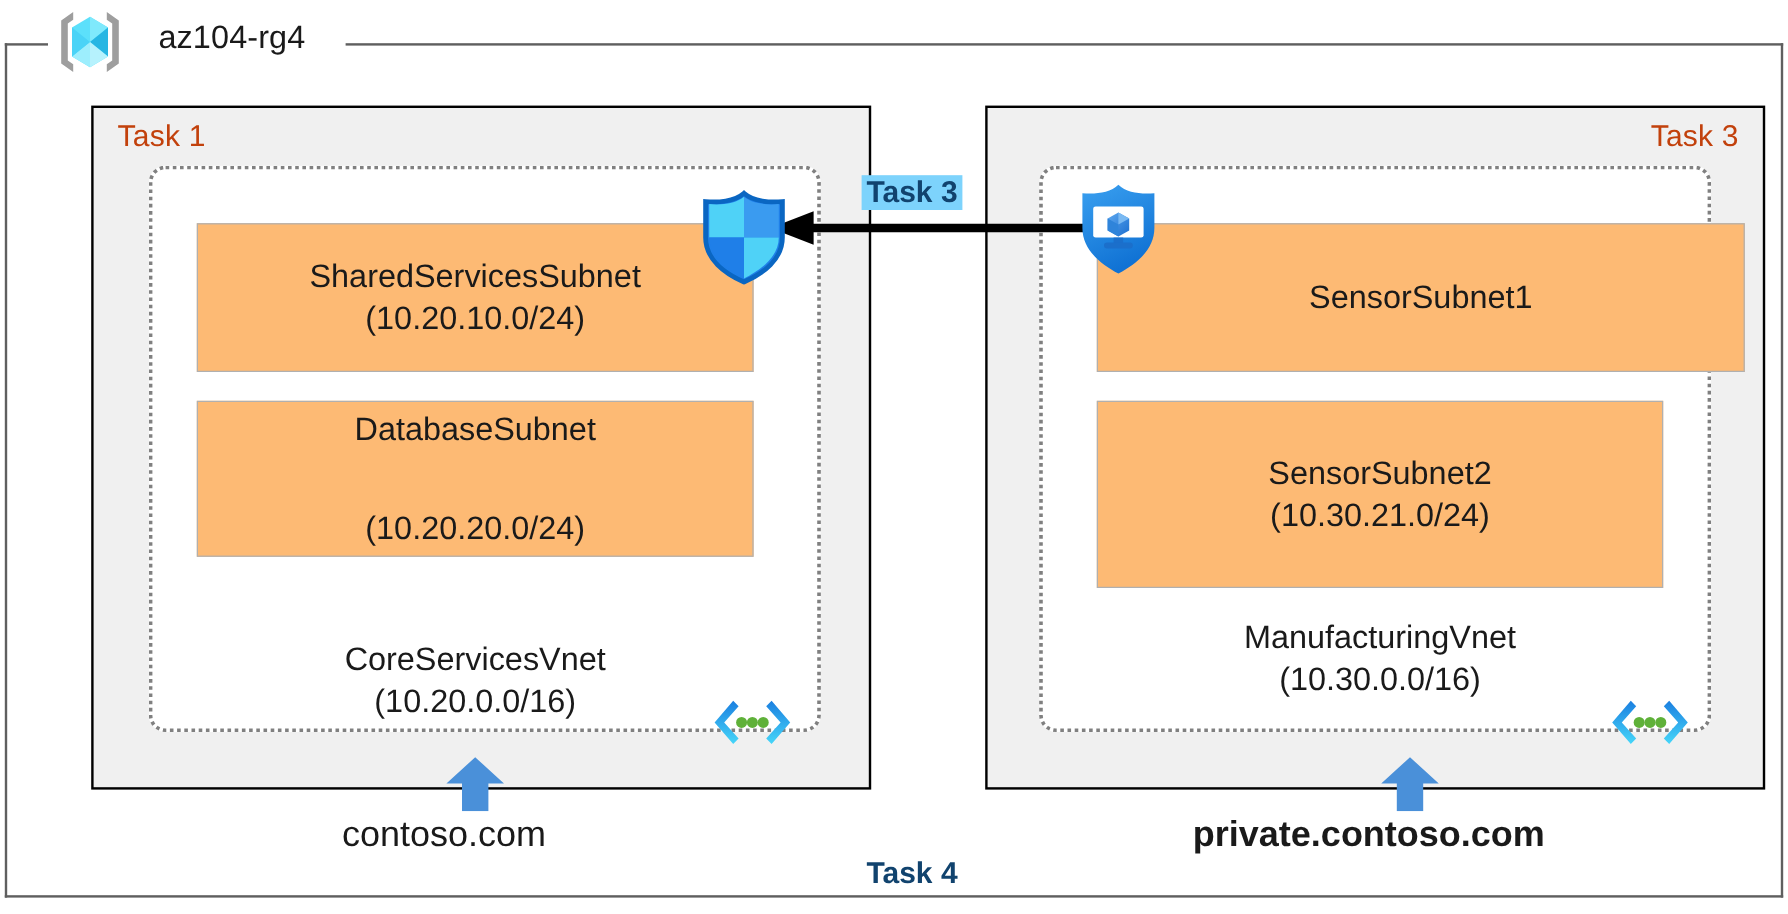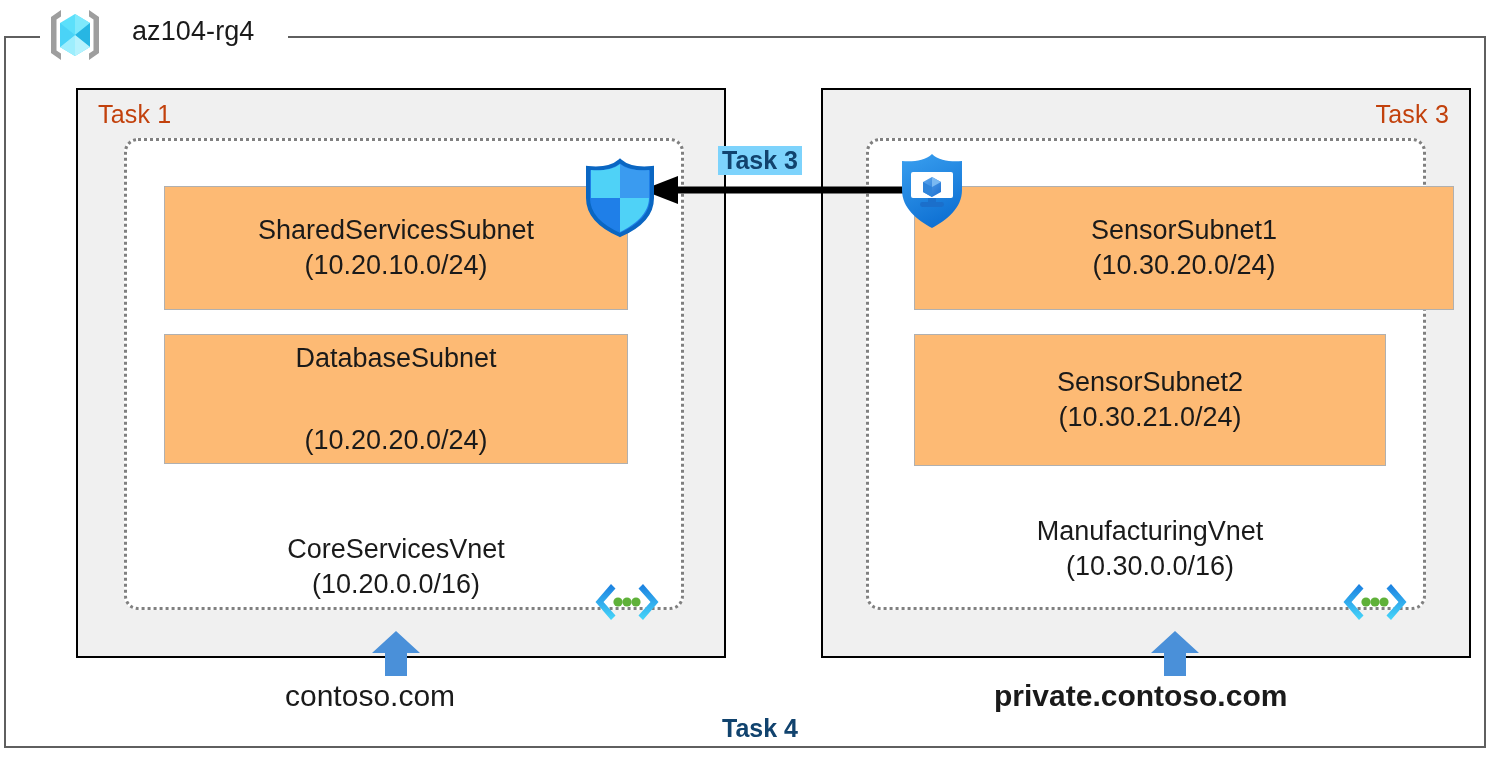--- a/index.html
+++ b/index.html
@@ -119,21 +119,21 @@
     border: 1px solid #b0b0b0;
     box-sizing: border-box;
     display: flex;
     flex-direction: column;
     align-items: center;
     justify-content: center;
   }
   #subnet-shared  { left: 164px; top: 186px; width: 464px; height: 124px; }
   #subnet-db      { left: 164px; top: 334px; width: 464px; height: 130px; gap: 47px; }
   #subnet-sensor1 { left: 914px; top: 186px; width: 540px; height: 124px; }
-  #subnet-sensor2 { left: 914px; top: 334px; width: 472px; height: 132px; align-items: center; }
+  #subnet-sensor2 { left: 914px; top: 334px; width: 472px; height: 156px; align-items: center; }
 
   .box-name, .box-cidr, .vnet-name, .vnet-cidr {
     font-size: 27px;
     color: #1a1a1a;
     line-height: 1.28;
     white-space: nowrap;
   }
 
   
   .vnet-caption {
@@ -286,21 +286,20 @@
   </div>
 
   <div class="task-panel" id="panel-task2">
     <div class="task-panel-label">Task 3</div>
   </div>
 
   <div class="vnet-box" id="vnet-manuf"></div>
 
   <div class="subnet-box" id="subnet-sensor1">
     <div class="box-name">SensorSubnet1</div>
-    <div class="box-cidr">(10.30.20.0/24)</div>
   </div>
 
   <div class="subnet-box" id="subnet-sensor2">
     <div class="box-name">SensorSubnet2</div>
     <div class="box-cidr">(10.30.21.0/24)</div>
   </div>
 
   <div class="vnet-caption" id="caption-manuf">
     <div class="vnet-name">ManufacturingVnet</div>
     <div class="vnet-cidr">(10.30.0.0/16)</div>

